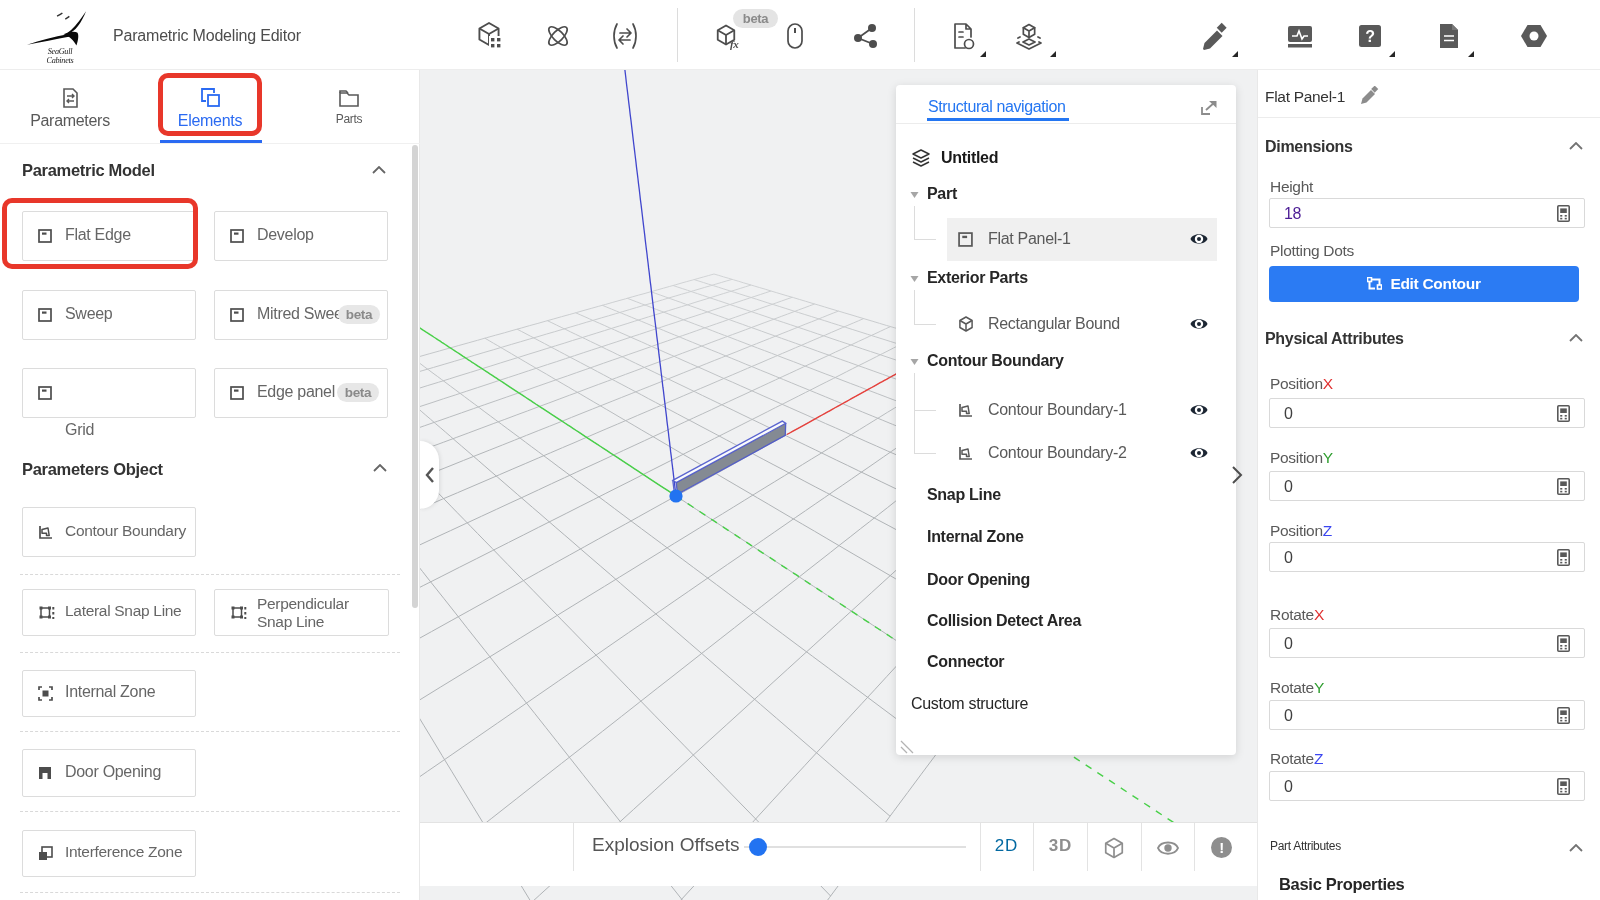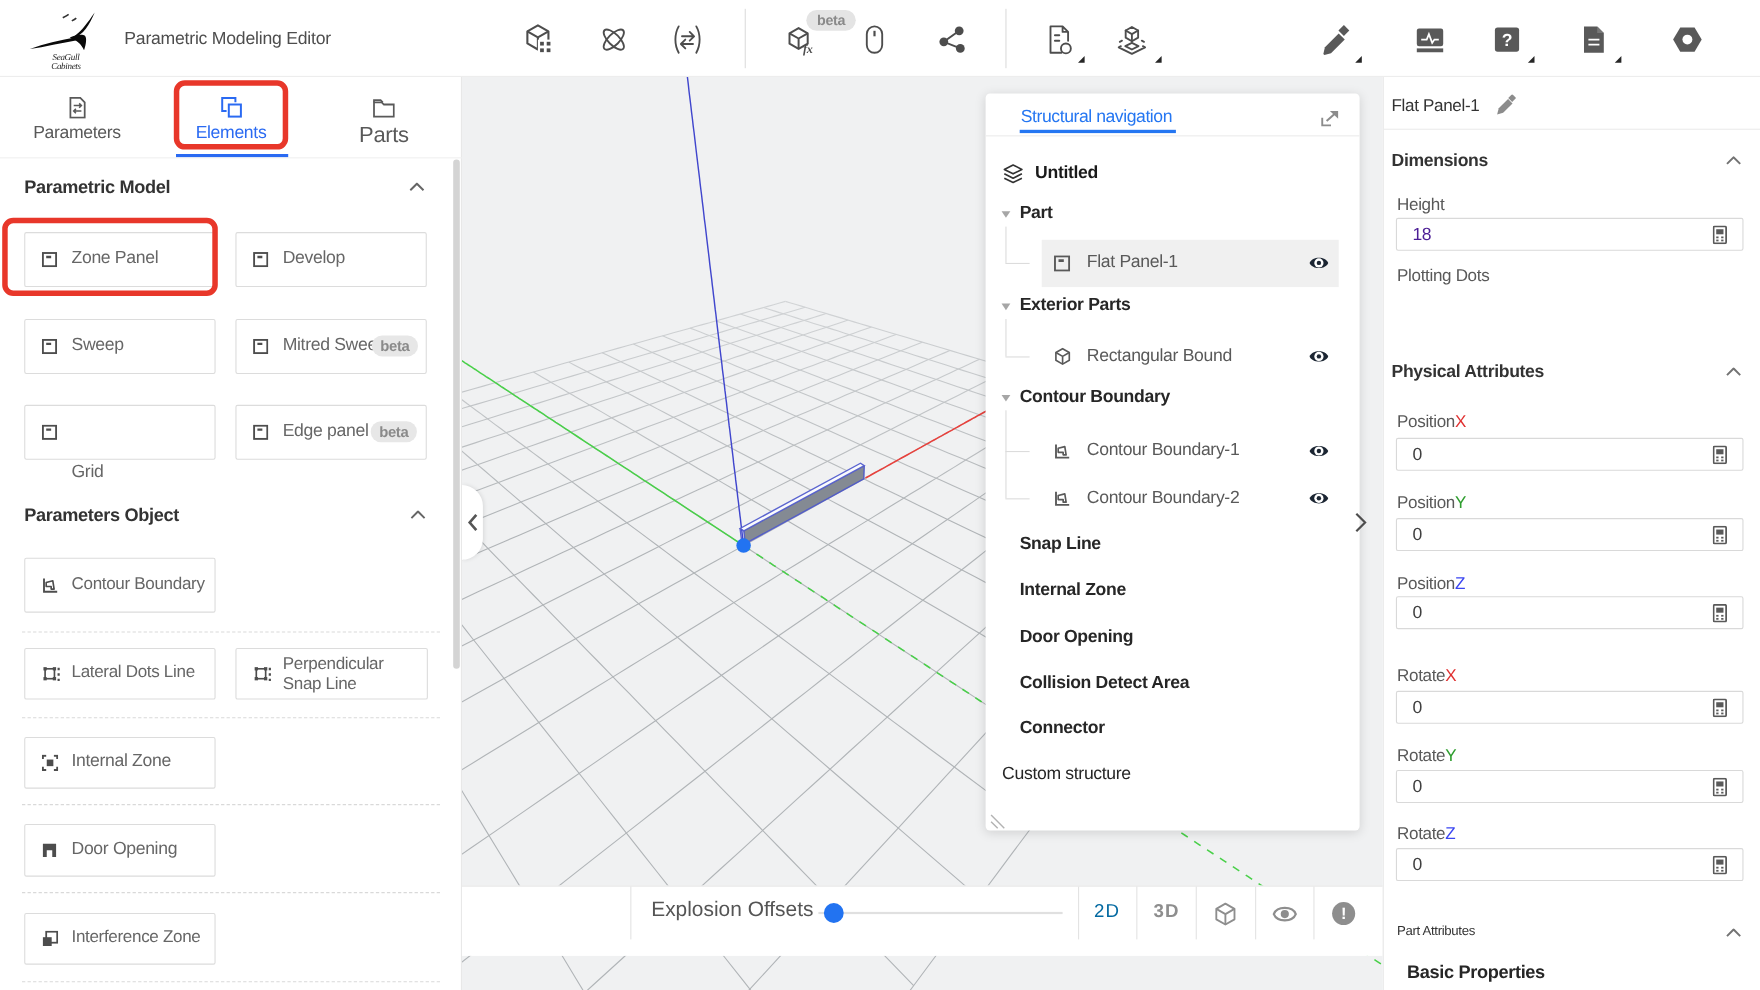--- a/index.html
+++ b/index.html
@@ -69,21 +69,21 @@
 </g>
 <circle cx="676" cy="496" r="6.6" fill="#2273f1"></circle>
 </svg>
 
 <div class="abs" style="left:0;top:371px;width:19px;height:68px;background:#fff;border-radius:0 34px 34px 0;box-shadow:1px 0 4px rgba(0,0,0,.10)"></div>
 <svg class="abs" style="left:3px;top:396px" width="14" height="18" viewBox="0 0 14 18">
       <path d="M10 2 L4 9 L10 16" stroke="#555" stroke-width="2.4" fill="none"></path>
     </svg>
 </div>
 
-<div class="abs" style="left:420px;top:805px;width:837px;height:64px;background:#fff;border-top:1px solid #e3e3e3">
+<div class="abs" style="left:420px;top:822px;width:837px;height:64px;background:#fff;border-top:1px solid #e3e3e3">
 <div class="abs" style="left:153px;top:0;width:1px;height:48px;background:#e3e3e3"></div>
 <div class="abs" style="left:172px;top:11px;font-size:19px;color:#555;letter-spacing:0">Explosion Offsets</div>
 <div class="abs" style="left:324px;top:23px;width:222px;height:2px;background:#e0e0e0"></div>
 <div class="abs" style="left:329px;top:15px;width:18px;height:18px;border-radius:50%;background:#2273f1"></div>
 <div class="abs" style="left:560px;top:0;width:1px;height:48px;background:#e3e3e3"></div>
 <div class="abs" style="left:613px;top:0;width:1px;height:48px;background:#e3e3e3"></div>
 <div class="abs" style="left:667px;top:0;width:1px;height:48px;background:#e3e3e3"></div>
 <div class="abs" style="left:721px;top:0;width:1px;height:48px;background:#e3e3e3"></div>
 <div class="abs" style="left:774px;top:0;width:1px;height:48px;background:#e3e3e3"></div>
 <div class="abs" style="left:568px;top:13px;width:37px;text-align:center;font-size:17px;font-weight:normal;color:#0369a1;letter-spacing:1px">2D</div>
@@ -205,38 +205,38 @@
 <div class="abs" style="left:10px;top:42px;width:120px;text-align:center;font-size:16px;color:#595959">Parameters</div>
 <svg class="abs" style="left:200px;top:17px" width="21" height="21" viewBox="0 0 21 21">
       <path d="M14 6 L14 2 L2 2 L2 14 L6 14" stroke="#2a6af2" stroke-width="1.8" fill="none"></path>
       <rect x="8" y="8" width="11" height="11" stroke="#2a6af2" stroke-width="1.8" fill="none"></rect>
     </svg>
 <div class="abs" style="left:150px;top:42px;width:120px;text-align:center;font-size:16px;color:#2a6af2">Elements</div>
 <svg class="abs" style="left:339px;top:18px" width="20" height="20" viewBox="0 0 20 20">
       <path d="M1 5 L8 5 L10 7 L19 7 L19 18 L1 18 Z" stroke="#595959" stroke-width="1.6" fill="none"></path>
       <path d="M1 5 L1 3 L7 3 L9 5" stroke="#595959" stroke-width="1.6" fill="none"></path>
     </svg>
-<div class="abs" style="left:289px;top:42px;width:120px;text-align:center;font-size:20px;color:#595959">Parts</div>
+<div class="abs" style="left:289px;top:42px;width:120px;text-align:center;font-size:12px;color:#595959">Parts</div>
 <div class="abs" style="left:160px;top:70px;width:102px;height:3px;background:#2a6af2"></div>
 <div class="abs" style="left:0;top:73px;width:420px;height:1px;background:#f0f0f0"></div>
 <div class="abs" style="left:412px;top:75px;width:6px;height:463px;background:#d4d4d4;border-radius:3px"></div>
 <div class="abs" style="left:22px;top:91px;font-size:16.5px;font-weight:bold;color:#333">Parametric Model</div>
     <svg class="abs" style="left:372px;top:96px" width="14" height="8" viewBox="0 0 14 8">
       <path d="M1 7 L7 1 L13 7" stroke="#666" stroke-width="1.8" fill="none"></path>
     </svg>
     <div class="abs" style="left:22px;top:390px;font-size:16.5px;font-weight:bold;color:#333">Parameters Object</div>
     <svg class="abs" style="left:373px;top:394px" width="14" height="8" viewBox="0 0 14 8">
       <path d="M1 7 L7 1 L13 7" stroke="#666" stroke-width="1.8" fill="none"></path>
     </svg>
     <div class="abs" style="left:22px;top:141px;width:174px;height:50px;border:1px solid #dcdcdc;border-radius:2px;background:#fff"></div>
     <svg class="abs" style="left:38px;top:159px" width="14" height="14" viewBox="0 0 14 14">
       <rect x="1" y="1" width="12" height="12" stroke="#4d4d4d" stroke-width="1.7" fill="none"></rect>
       <path d="M4 4.6 L8.5 4.6" stroke="#4d4d4d" stroke-width="2.2"></path>
     </svg>
-    <div class="abs" style="left:65px;top:156px;font-size:16px;color:#666;white-space:nowrap;">Zone Panel</div>
+    <div class="abs" style="left:65px;top:156px;font-size:16px;color:#666;white-space:nowrap;">Flat Edge</div>
     <div class="abs" style="left:214px;top:141px;width:174px;height:50px;border:1px solid #dcdcdc;border-radius:2px;background:#fff"></div>
     <svg class="abs" style="left:230px;top:159px" width="14" height="14" viewBox="0 0 14 14">
       <rect x="1" y="1" width="12" height="12" stroke="#4d4d4d" stroke-width="1.7" fill="none"></rect>
       <path d="M4 4.6 L8.5 4.6" stroke="#4d4d4d" stroke-width="2.2"></path>
     </svg>
     <div class="abs" style="left:257px;top:156px;font-size:16px;color:#666;white-space:nowrap;">Develop</div>
     <div class="abs" style="left:22px;top:220px;width:174px;height:50px;border:1px solid #dcdcdc;border-radius:2px;background:#fff"></div>
     <svg class="abs" style="left:38px;top:238px" width="14" height="14" viewBox="0 0 14 14">
       <rect x="1" y="1" width="12" height="12" stroke="#4d4d4d" stroke-width="1.7" fill="none"></rect>
       <path d="M4 4.6 L8.5 4.6" stroke="#4d4d4d" stroke-width="2.2"></path>
@@ -272,21 +272,21 @@
     <svg class="abs" style="left:38px;top:535px" width="17" height="15" viewBox="0 0 16 15">
       <rect x="2.5" y="3" width="8.5" height="9" stroke="#4d4d4d" stroke-width="1.5" fill="none"></rect>
       <g fill="#4d4d4d">
         <rect x="1" y="1.5" width="3" height="3"></rect>
         <rect x="9.5" y="1.5" width="3" height="3"></rect>
         <rect x="1" y="10.5" width="3" height="3"></rect>
         <rect x="9.5" y="10.5" width="3" height="3"></rect>
       </g>
       <path d="M14.8 2 L14.8 14" stroke="#4d4d4d" stroke-width="2" stroke-dasharray="2.4 2.6"></path>
     </svg>
-    <div class="abs" style="left:65px;top:532px;font-size:15.5px;color:#666;white-space:nowrap;">Lateral Dots Line</div>
+    <div class="abs" style="left:65px;top:532px;font-size:15.5px;color:#666;white-space:nowrap;">Lateral Snap Line</div>
     <div class="abs" style="left:214px;top:519px;width:175px;height:47px;border:1px solid #dcdcdc;border-radius:2px;background:#fff"></div>
     <svg class="abs" style="left:230px;top:535px" width="17" height="15" viewBox="0 0 16 15">
       <rect x="2.5" y="3" width="8.5" height="9" stroke="#4d4d4d" stroke-width="1.5" fill="none"></rect>
       <g fill="#4d4d4d">
         <rect x="1" y="1.5" width="3" height="3"></rect>
         <rect x="9.5" y="1.5" width="3" height="3"></rect>
         <rect x="1" y="10.5" width="3" height="3"></rect>
         <rect x="9.5" y="10.5" width="3" height="3"></rect>
       </g>
       <path d="M14.8 2 L14.8 14" stroke="#4d4d4d" stroke-width="2" stroke-dasharray="2.4 2.6"></path>
@@ -427,20 +427,25 @@
       <rect x="0.8" y="0.8" width="11.4" height="15.4" rx="1" stroke="#595959" stroke-width="1.6" fill="none"></rect>
       <rect x="3.2" y="3.4" width="6.6" height="4.6" fill="#595959"></rect>
       <g fill="#595959">
         <rect x="3.2" y="10" width="2.1" height="1.6"></rect>
         <rect x="7.7" y="10" width="2.1" height="1.6"></rect>
         <rect x="3.2" y="12.8" width="2.1" height="1.6"></rect>
         <rect x="7.7" y="12.8" width="2.1" height="1.6"></rect>
       </g>
     </svg>
     <div class="abs" style="left:12px;top:172px;font-size:15.5px;color:#595959">Plotting Dots</div>
+    <div class="abs" style="left:11px;top:196px;width:310px;height:36px;background:#2b7bf3;border-radius:4px;color:#fff;font-weight:bold;font-size:15.5px;text-align:center;line-height:36px"><svg style="display:inline-block;vertical-align:-2px;margin-right:8px" width="15" height="14" viewBox="0 0 15 14">
+        <path d="M2.5 4 L2.5 11.5 L8 11.5 M5 2.5 L12.5 2.5 L12.5 8" stroke="#fff" stroke-width="2" fill="none"></path>
+        <rect x="0.5" y="0.5" width="4" height="4" fill="#2b7bf3" stroke="#fff" stroke-width="1.6"></rect>
+        <rect x="10.5" y="8" width="4" height="4" fill="#2b7bf3" stroke="#fff" stroke-width="1.6"></rect>
+      </svg>Edit Contour</div>
     <div class="abs" style="left:7px;top:260px;font-size:16px;font-weight:bold;color:#333">Physical Attributes</div>
     <svg class="abs" style="left:311px;top:264px" width="14" height="8" viewBox="0 0 14 8">
       <path d="M1 7 L7 1 L13 7" stroke="#737373" stroke-width="1.8" fill="none"></path>
     </svg>
     <div class="abs" style="left:12px;top:305px;font-size:15.5px;color:#595959">Position<span style="color:#e03131">X</span></div>
     <div class="abs" style="left:11px;top:328px;width:316px;height:30px;border:1px solid #d9d9d9;border-radius:2px;background:#fff"></div>
     <div class="abs" style="left:26px;top:335px;font-size:16px;color:#404040">0</div>
     <svg class="abs" style="left:299px;top:335px" width="13" height="17" viewBox="0 0 13 17">
       <rect x="0.8" y="0.8" width="11.4" height="15.4" rx="1" stroke="#595959" stroke-width="1.6" fill="none"></rect>
       <rect x="3.2" y="3.4" width="6.6" height="4.6" fill="#595959"></rect>

